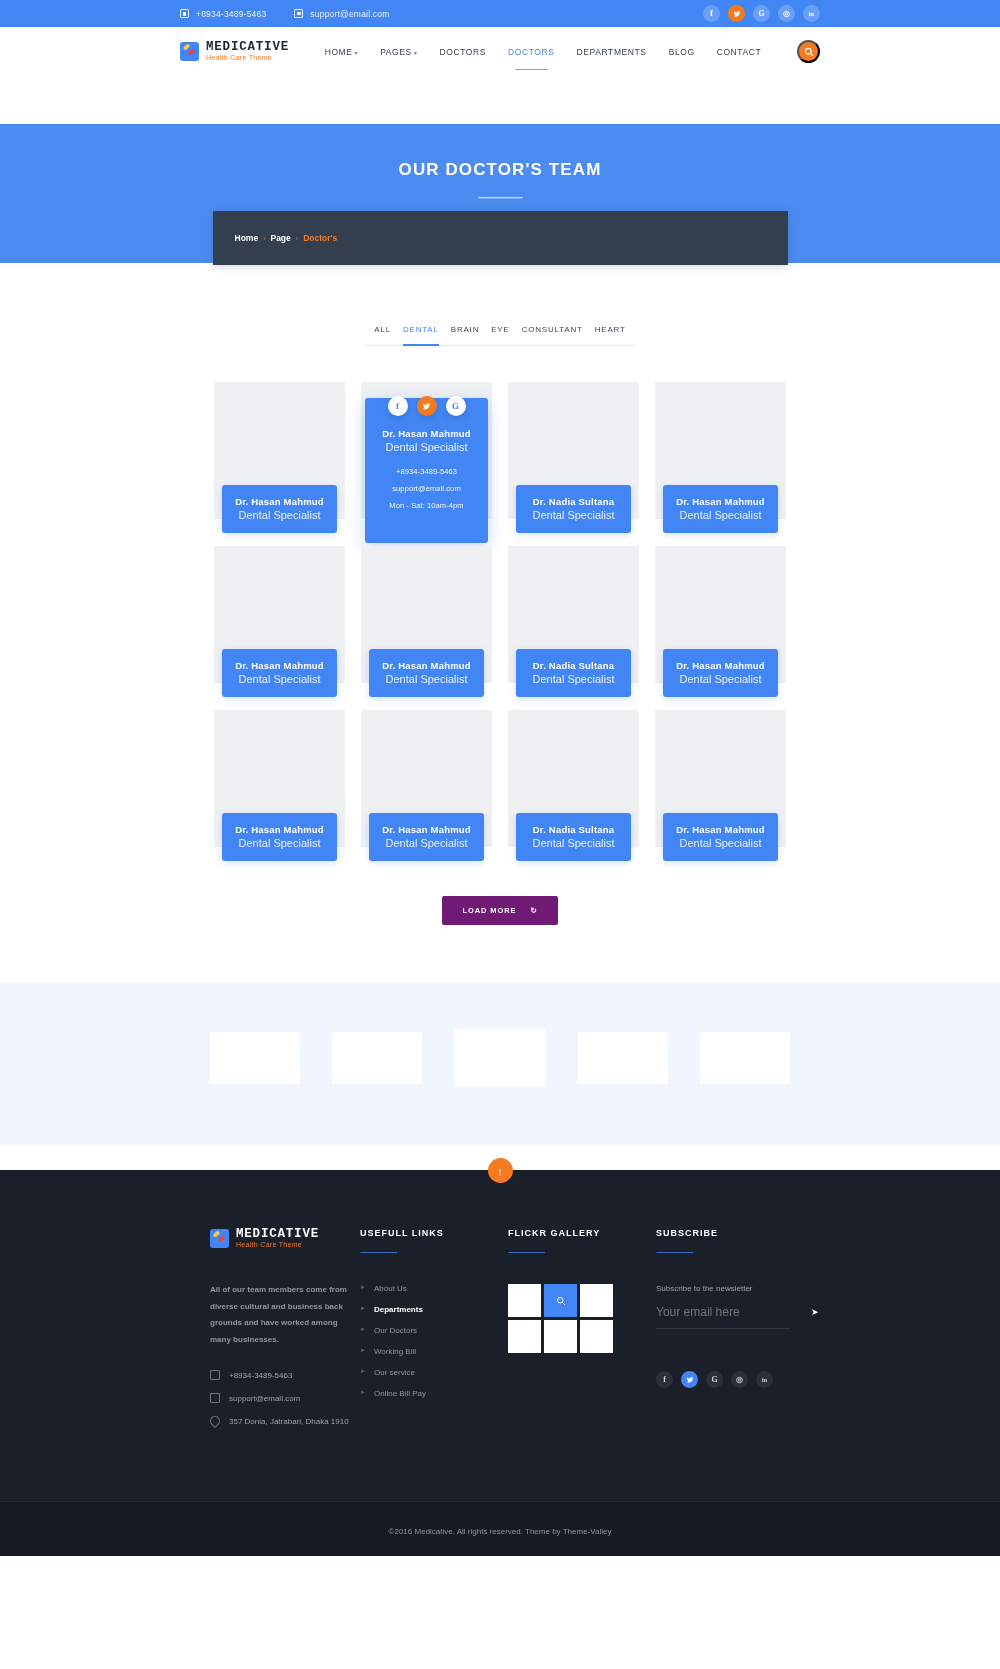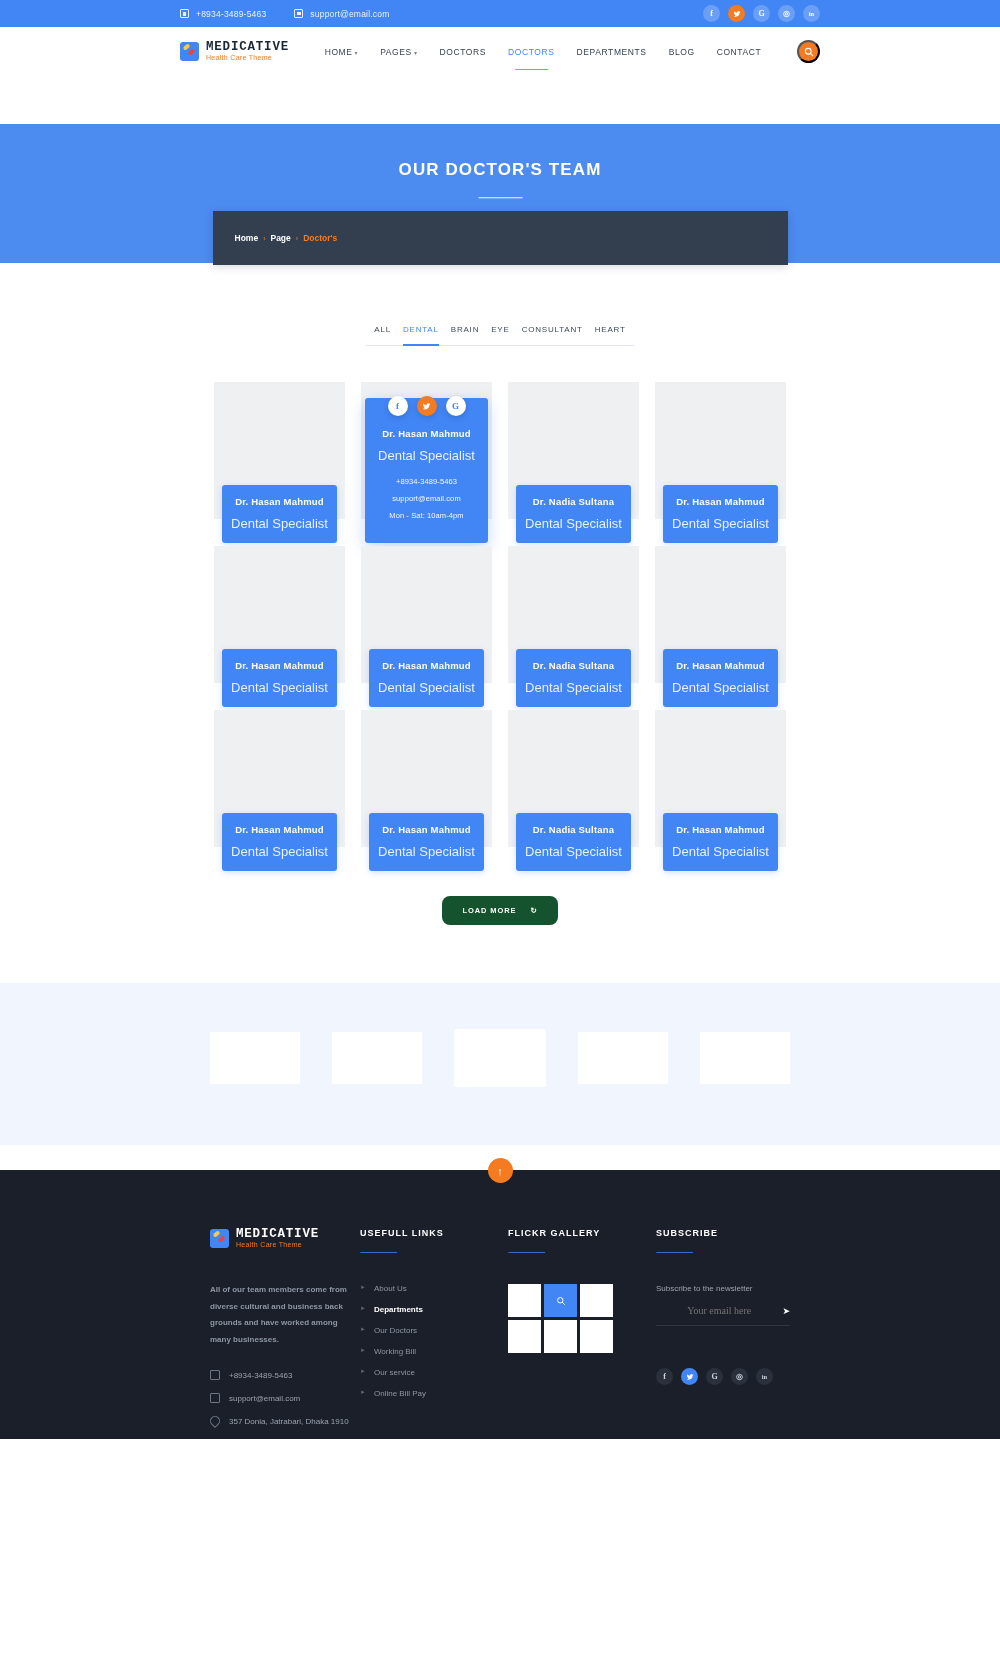--- a/index.html
+++ b/index.html
@@ -181,21 +181,21 @@
     position: absolute;
     left: 8px; right: 8px;
     top: 103px;
     background: #4285f4;
     border-radius: 3px;
     padding: 11px 4px 12px;
     text-align: center;
     box-shadow: 0 2px 7px rgba(66,133,244,.22);
   }
   .card-name { color: #fff; font-size: 9.5px; font-weight: bold; letter-spacing: .2px; }
-  .card-role { color: rgba(255,255,255,.88); font-size: 13px; margin-top: 9px; }
+  .card-role { color: rgba(255,255,255,.88); font-size: 11px; margin-top: 2px; }
 
   
   .card.hovered .card-photo { background: #eff0f2; }
   .card.hovered .card-label {
     top: 16px;
     left: 4px; right: 4px;
     bottom: -13px;
     padding: 30px 6px 10px;
     box-shadow: 0 5px 16px rgba(66,133,244,.32);
   }
@@ -221,28 +221,28 @@
   .card-contact div {
     color: rgba(255,255,255,.95);
     font-size: 7.5px;
     margin-bottom: 8px;
     letter-spacing: .1px;
   }
 
   
   .loadmore-wrap { display: flex; justify-content: center; padding: 38px 0 58px; }
   .loadmore {
-    background: #14532d;
+    background: #701a75;
     color: #fff;
     font-size: 7.5px;
     font-weight: bold;
     letter-spacing: .9px;
     padding: 10px 20px;
     border: none;
-    border-radius: 8px;
+    border-radius: 2px;
     display: flex;
     align-items: center;
     gap: 14px;
   }
 
   
   .brands {
     background: #f1f5fd;
     padding: 46px 0 58px;
     display: flex;
@@ -334,23 +334,22 @@
     border-bottom: 1px solid #2f3642;
     padding-bottom: 9px;
     width: 134px;
   }
   .sub-form input {
     flex: 1;
     background: transparent;
     border: none;
     outline: none;
     color: #8e96a3;
-    font-size: 10px;
-    font-family: Liberation Serif, serif;
-    text-align: center;
+    font-size: 12px;
+    font-family: Liberation Sans, sans-serif;
   }
   .sub-send { color: #fff; font-size: 9px; }
   .f-socials { display: flex; gap: 8px; margin-top: 42px; }
   .fsoc {
     width: 17px; height: 17px; border-radius: 50%;
     background: #2a303c;
     display: flex; align-items: center; justify-content: center;
     color: #cfd4dc; font-size: 8px; font-weight: bold;
     font-family: "Liberation Serif", serif;
   }
@@ -670,13 +669,16 @@
             </svg>
         </a>
         <a class="fsoc">G</a>
         <a class="fsoc">◎</a>
         <a class="fsoc" style="font-size:6.5px;">in</a>
       </div>
     </div>
 
   </div>
 
+  <div class="copybar">
+    <span>©2016 Medicative. All rights reserved. Theme by Theme-Valley</span>
+  </div>
 </div>
 
 </body></html>

